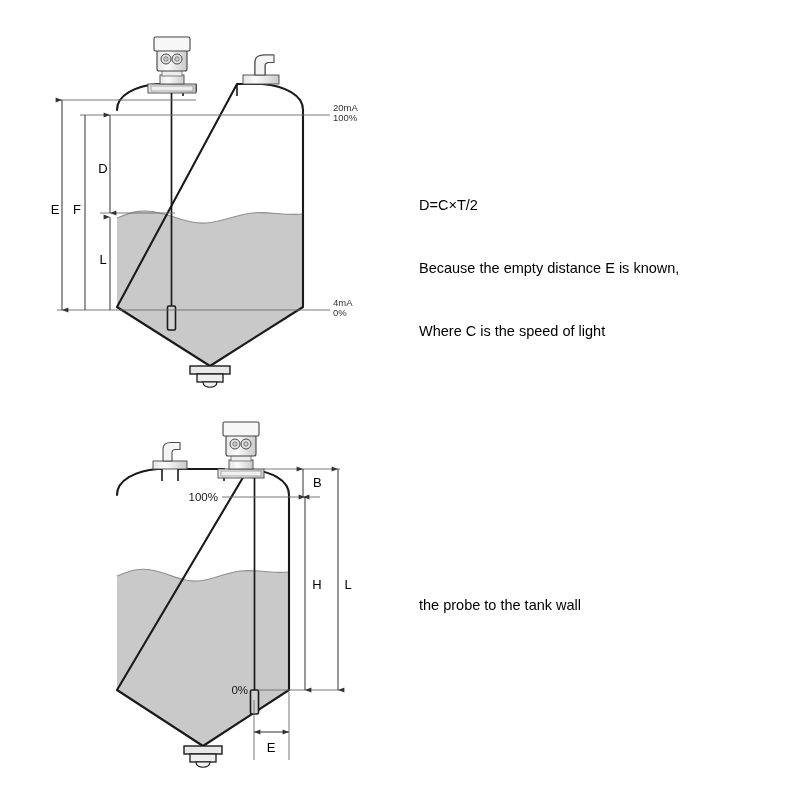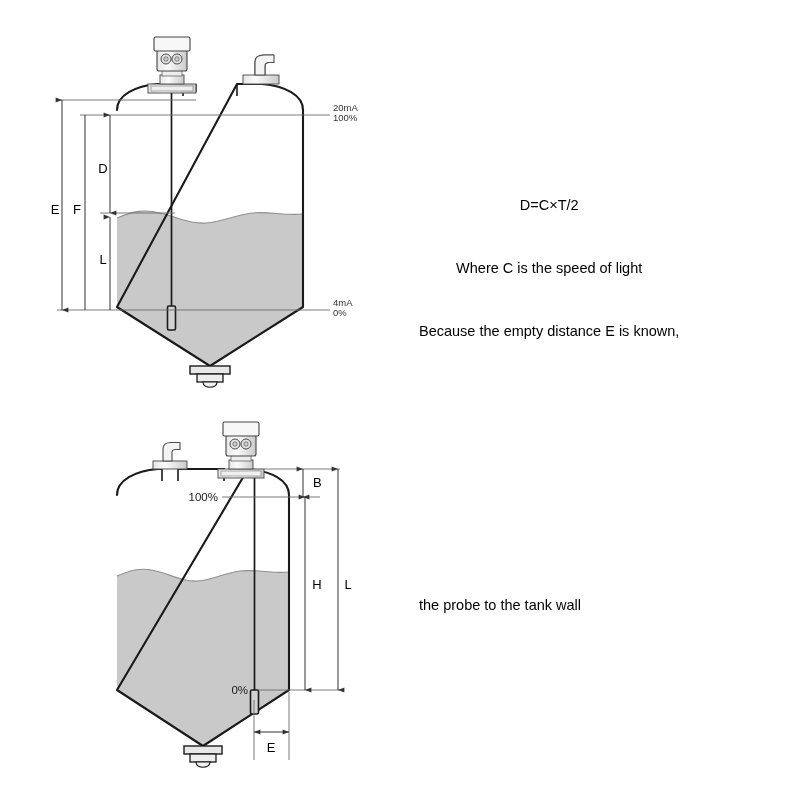--- a/index.html
+++ b/index.html
@@ -13,21 +13,21 @@
   #stage{position:absolute;left:0;top:0;width:800px;height:800px;}
   svg.diagram{position:absolute;left:0;top:0;width:800px;height:800px;}
   .textblock{
     position:absolute;
     font-family:"Liberation Sans", sans-serif;
     font-size:14.5px;
     color:#000000;
     line-height:21px;
     white-space:pre;
   }
-  #formula-block{left:419px;top:153px;text-align:center;}
+  #formula-block{left:419px;top:153px;}
   #legend-block{left:419px;top:553px;}
   .tline{display:block;}
 </style>
 </head>
 <body>
 
 <div id="stage">
 
   <svg class="diagram" viewBox="0 0 800 800" xmlns="http://www.w3.org/2000/svg">
     <defs>
@@ -232,21 +232,21 @@
       <line x1="254" y1="732" x2="289" y2="732" stroke="#333" stroke-width="1" marker-start="url(#arrLeft)" marker-end="url(#arrRight)"></line>
       <text x="271" y="752" text-anchor="middle" font-family="Liberation Sans, sans-serif" font-size="13" fill="#000">E</text>
 
       <text x="218" y="501" text-anchor="end" font-family="Liberation Sans, sans-serif" font-size="11.5" fill="#1a1a1a">100%</text>
       <text x="248" y="694" text-anchor="end" font-family="Liberation Sans, sans-serif" font-size="11.5" fill="#1a1a1a">0%</text>
     </g>
   </svg>
 
   <div class="textblock" id="formula-block">
     <span class="tline">D=C×T/2</span>
+    <span class="tline">Because the empty distance E is known,</span>
     <span class="tline">Where C is the speed of light</span>
-    <span class="tline">Because the empty distance E is known,</span>
   </div>
 
   <div class="textblock" id="legend-block">
     <span class="tline">the probe to the tank wall</span>
   </div>
 
 </div>
 
 </body></html>

